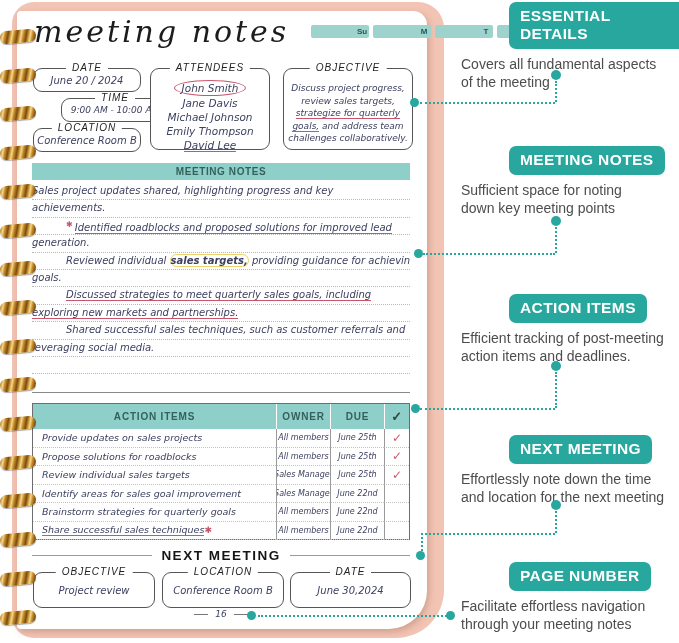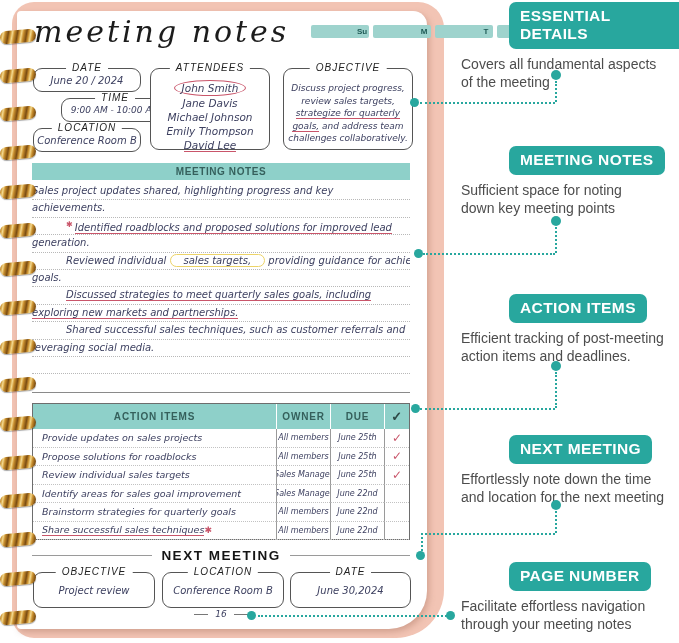--- a/index.html
+++ b/index.html
@@ -41,21 +41,21 @@
   .time-box .box-value{font-size:9px;}
   .location-box{left:33px;top:128px;width:106px;height:22px;display:flex;align-items:center;justify-content:center;}
   .attendees-box{left:150px;top:68px;width:118px;height:80px;}
   .attendees-list{margin-top:11px;text-align:center;font-size:10.5px;line-height:14px;}
   .objective-box{left:283px;top:68px;width:128px;height:80px;}
   .objective-lines{margin-top:13px;text-align:center;font-size:9px;line-height:12.6px;}
 
   .mark-circle{border:1.6px solid var(--annotation_red);border-radius:50%;padding:0 7px;display:inline-block;}
   .mark-underline{border-bottom:1.6px solid var(--annotation_red);}
   .mark-redline{border-bottom:1.8px solid var(--annotation_red);}
-  .mark-yellow-circle{border:1.5px solid var(--highlight_yellow);border-radius:9px;padding:0 13px;}
+  .mark-yellow-circle{border:1.5px solid var(--highlight_yellow);border-radius:9px;padding:0 0;font-weight:bold;}
   .mark-star{color:var(--annotation_red);font-size:9px;border:none;}
   .red-star{color:var(--annotation_red);font-size:8px;vertical-align:super;margin-right:2px;}
 
   .notes-header{position:absolute;left:32px;top:163px;width:378px;height:17px;background:var(--light_teal);
         color:#35605c;font-size:10px;font-weight:bold;letter-spacing:.6px;display:flex;
         align-items:center;justify-content:center;z-index:4;}
   .notes-area{position:absolute;left:32px;top:183px;width:378px;z-index:4;}
   .note-line{height:17.4px;border-bottom:1px dotted #b8b8b8;font-size:10px;white-space:nowrap;
         overflow:hidden;padding-top:2px;box-sizing:border-box;}
   .note-line.indent{padding-left:34px;}

